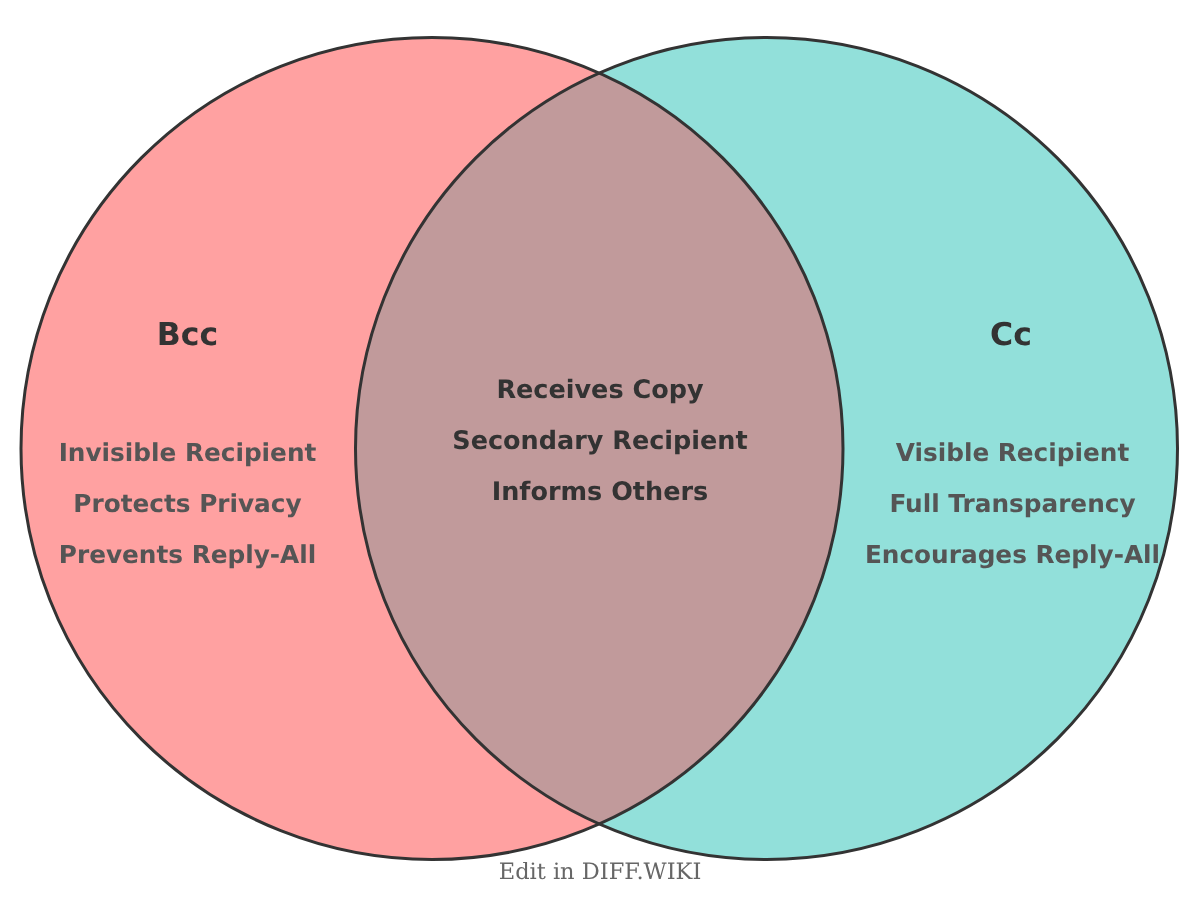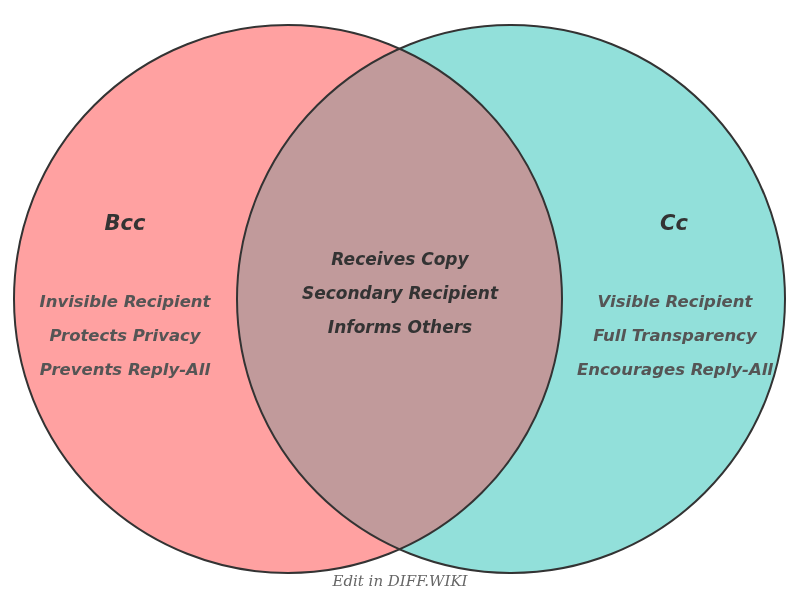--- a/index.html
+++ b/index.html
@@ -8,21 +8,20 @@
     width: 800px;
     height: 600px;
     background: #ffffff;
     overflow: hidden;
     font-family: "DejaVu Sans", sans-serif;
   }
   .venn-wrap {
     position: relative;
     width: 800px;
     height: 463px;
-    font-style: italic;
   }
   svg {
     display: block;
   }
   .set-title {
     font-family: "DejaVu Sans", sans-serif;
     font-size: 21px;
     font-weight: 700;
     fill: #333333;
     text-anchor: middle;

